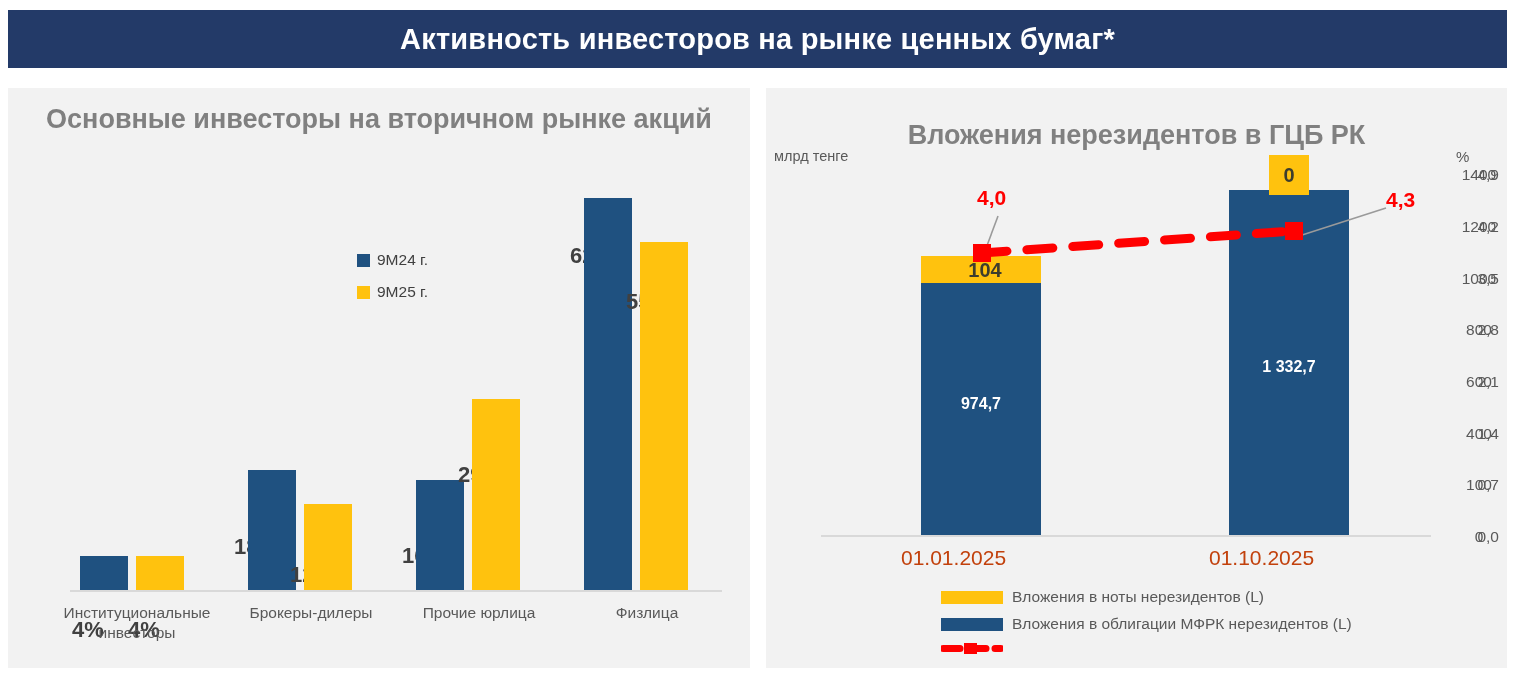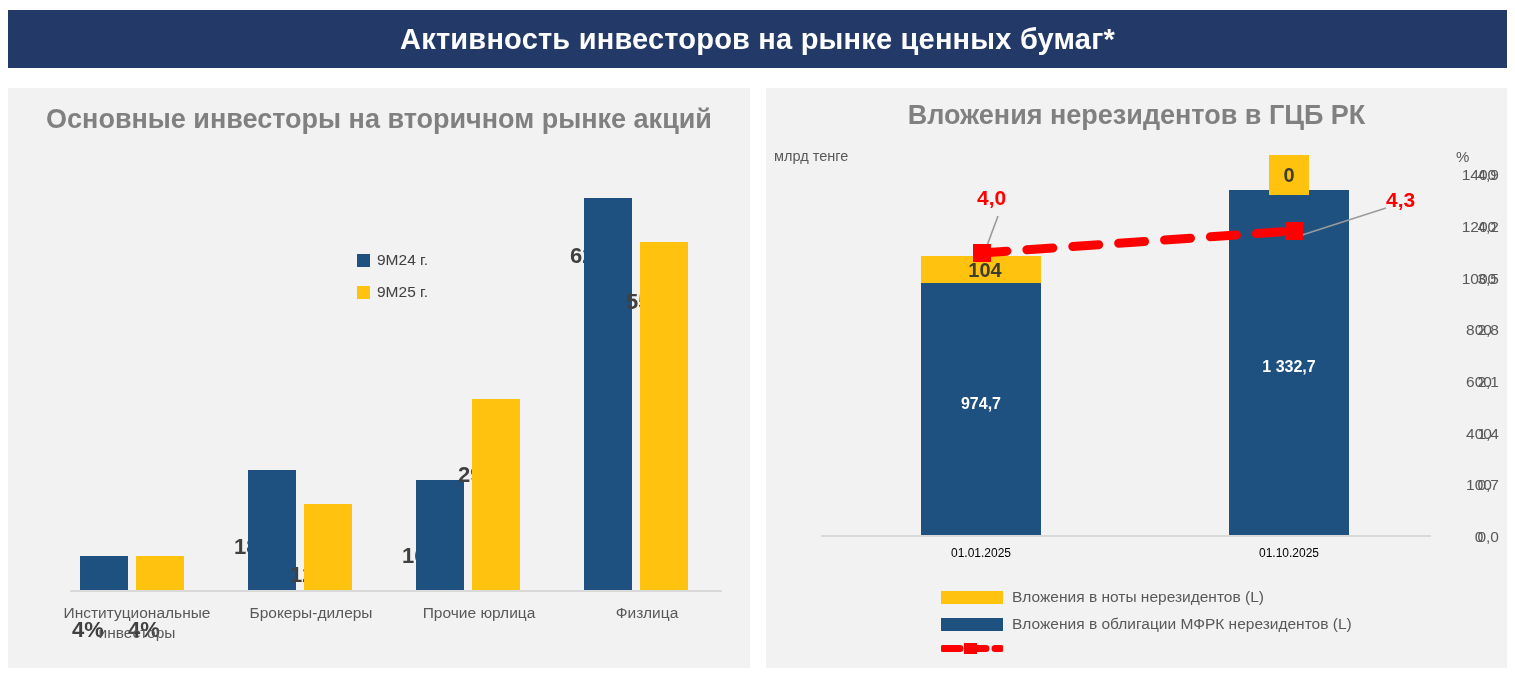--- a/index.html
+++ b/index.html
@@ -28,21 +28,21 @@
     background:#F2F2F2;
   }
   #panel-left{left:8px;width:742px;}
   #panel-right{left:766px;width:741px;}
 
   .panel-title{
     position:absolute;left:0;right:0;top:16px;
     text-align:center;color:#808080;font-size:27px;font-weight:700;
     white-space:nowrap;
   }
-  #panel-right .panel-title{top:12px;font-size:27px;}
+  #panel-right .panel-title{top:32px;font-size:27px;}
 
   
   #left-plot{position:absolute;left:0;top:0;width:742px;height:580px;}
   #left-baseline{
     position:absolute;left:62px;top:502px;width:652px;height:2px;background:#D9D9D9;
   }
   .lbar{position:absolute;bottom:78px;width:48px;}
   .lbar.blue{background:#1F5180;}
   .lbar.yellow{background:#FFC20E;}
   .lbl-val{
@@ -85,21 +85,21 @@
   .rbar{position:absolute;}
   .rbar.blue{background:#1F5180;}
   .rbar.yellow{background:#FFC20E;}
   .rbar-lab-white{
     position:absolute;color:#ffffff;font-size:16px;font-weight:700;text-align:center;
   }
   .rbar-lab-dark{
     position:absolute;color:#3D3D2E;font-size:20px;font-weight:700;text-align:center;
   }
   .xdate{
-    position:absolute;text-align:center;color:#000000;font-size:12px;width:160px;
+    position:absolute;text-align:left;color:#c2410c;font-size:21px;width:160px;
   }
   .redlab{
     position:absolute;color:#FF0000;font-size:21px;font-weight:700;
   }
   #right-legend{position:absolute;left:175px;top:500px;}
   .rg-row{display:flex;align-items:center;margin-bottom:9px;}
   .rg-sw{width:62px;height:13px;margin-right:9px;display:inline-block;}
   .rg-sw.yellow{background:#FFC20E;}
   .rg-sw.blue{background:#1F5180;}
   .rg-tx{color:#595959;font-size:15.5px;white-space:nowrap;}

